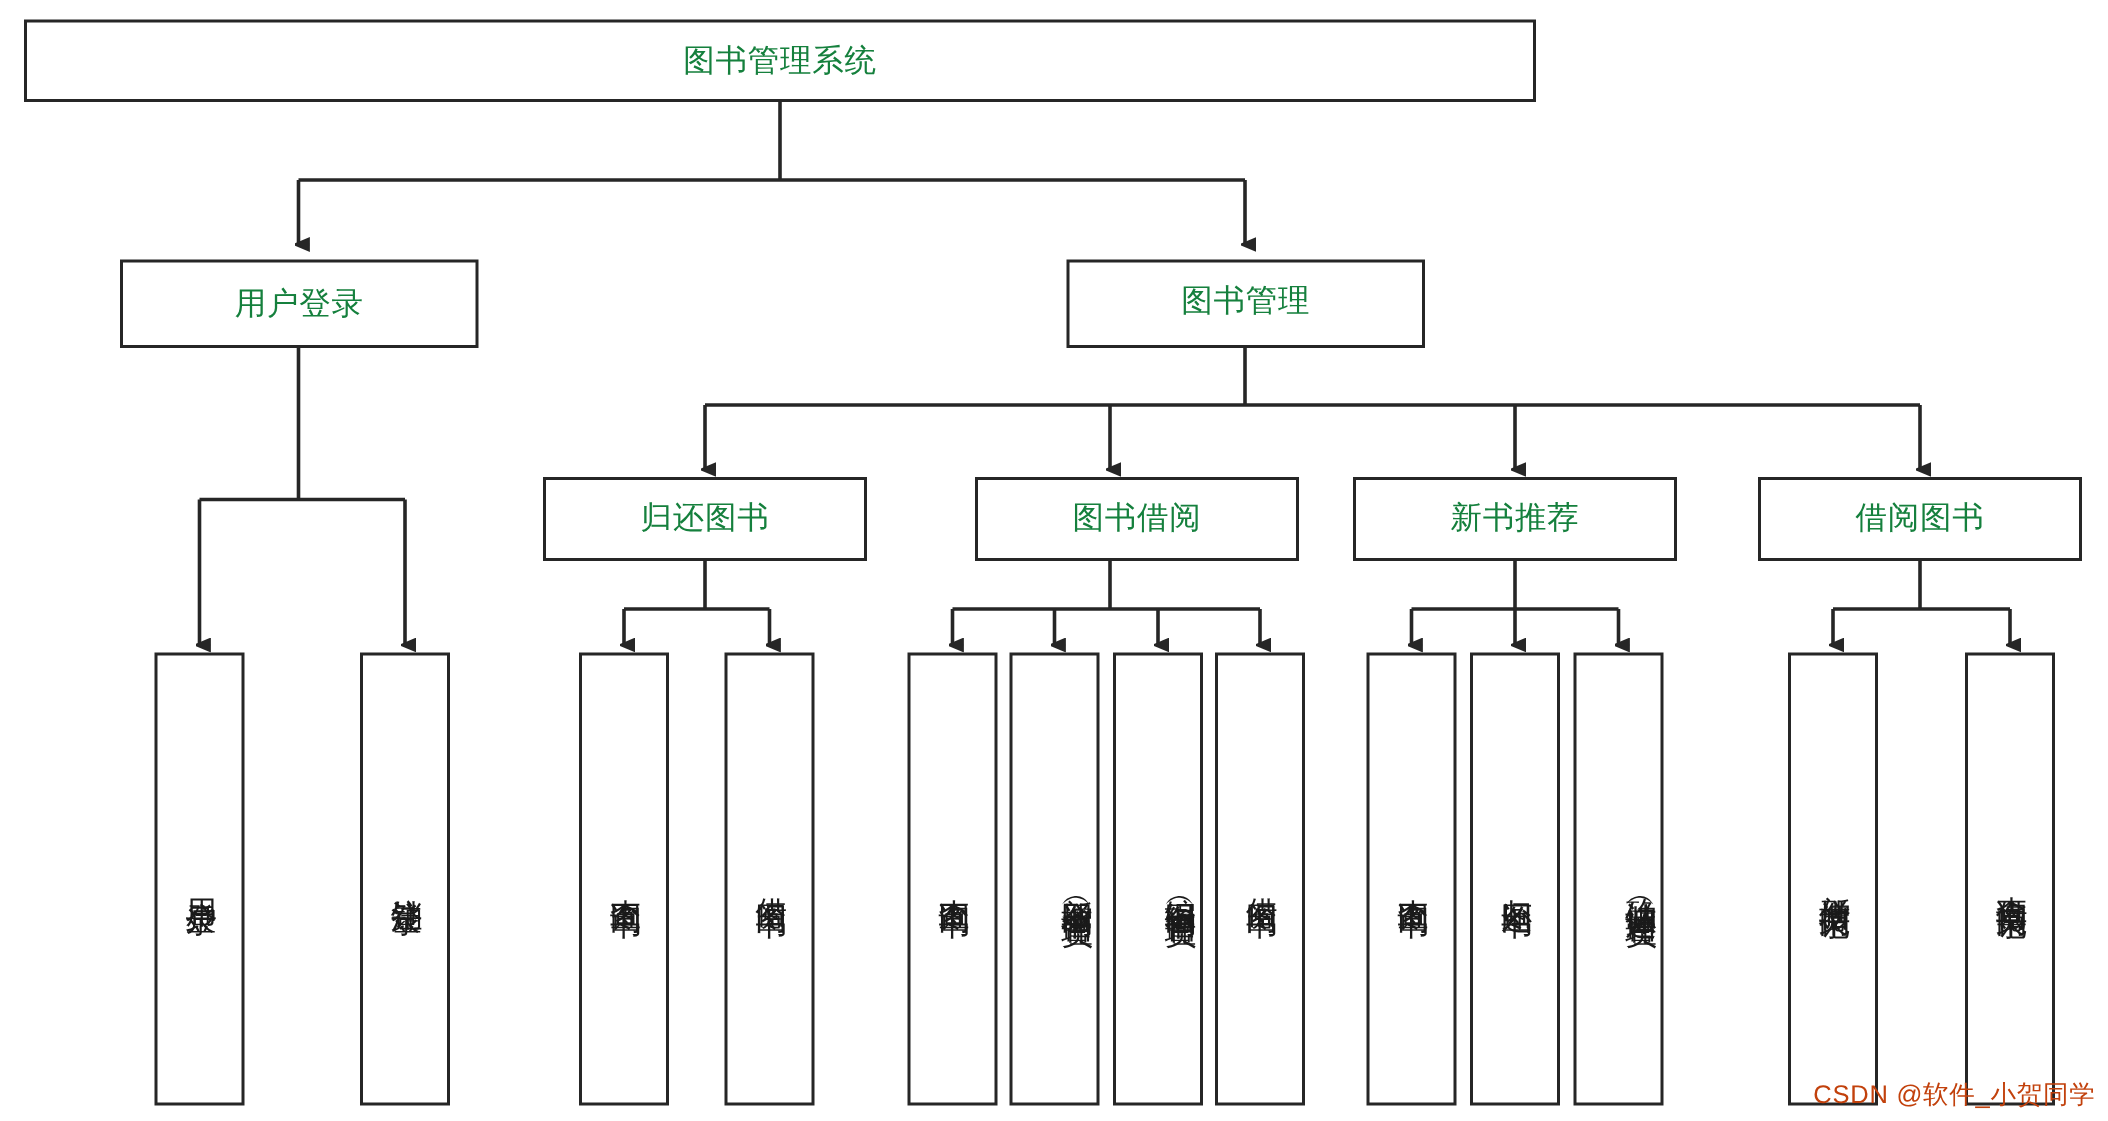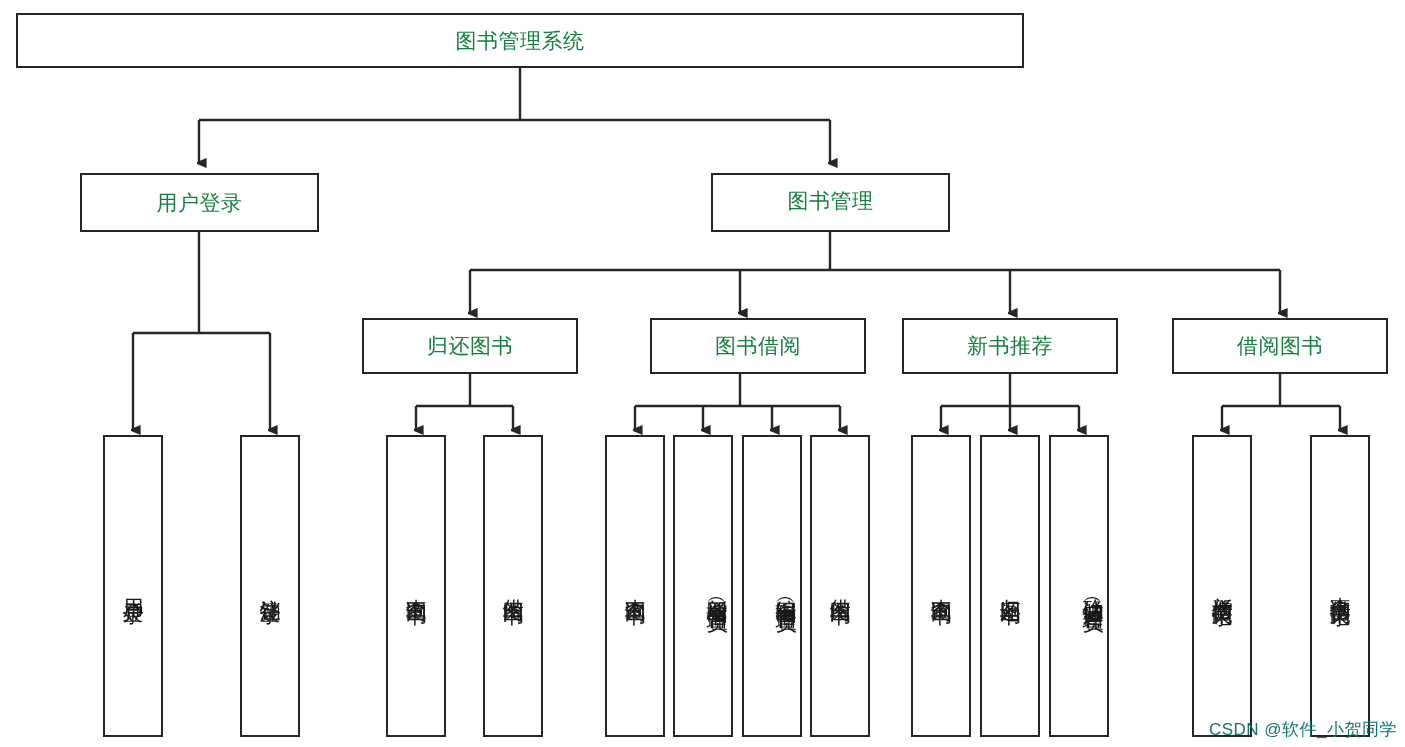--- a/index.html
+++ b/index.html
@@ -55,21 +55,21 @@
   }
   .node-v.center-v {
     align-items: center;
     padding-top: 0;
   }
   .watermark {
     position: absolute;
     right: 8px;
     bottom: 6px;
     font-size: 17px;
-    color: #0f766e;
+    color: #c2410c;
     letter-spacing: 0.5px;
     white-space: nowrap;
   }
 </style>
 </head>
 <body>
 
 <div id="canvas">
 
   <svg id="edges" viewBox="0 0 1405 747">

